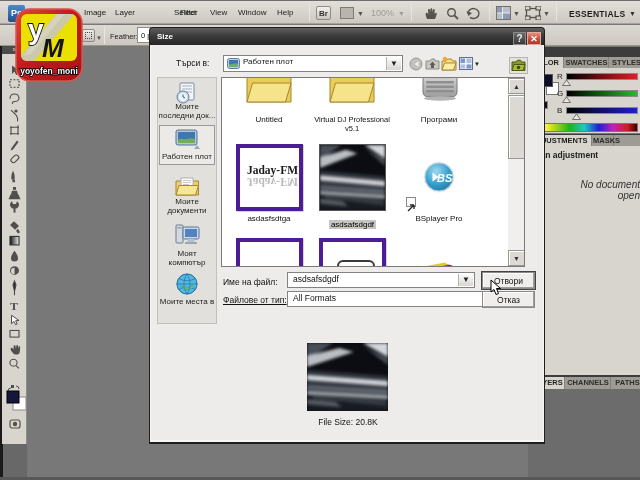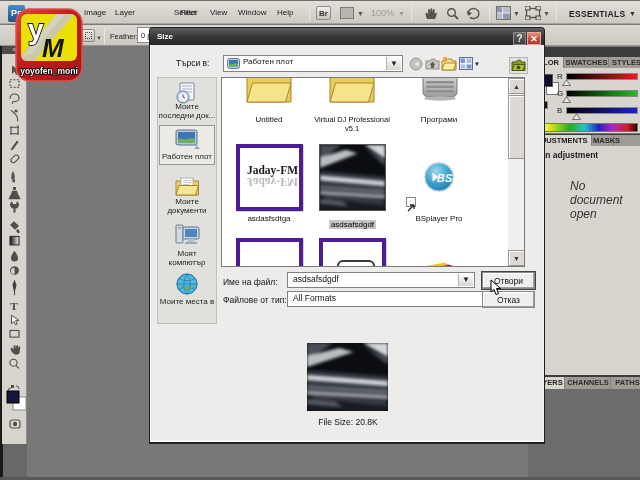--- a/index.html
+++ b/index.html
@@ -196,21 +196,21 @@
         <path d="M4.5 0 L8.5 5.5 L0.5 5.5 Z" fill="#e8e6e2" stroke="#555" stroke-width="0.8"></path>
       </svg>
     <div class="abs" style="left:12px;top:55px;width:98px;height:9px;border:1px solid #777;background:linear-gradient(90deg,#fffbe8 0%,#e8e820 8%,#20b020 30%,#20c8c8 45%,#2020d0 60%,#c020c0 75%,#d02020 90%,#300000 100%);"></div>
   </div>
   <div class="abs tabbar" style="left:0;top:87px;width:112px;height:12px;border-top:1px solid #3c3c3c;">
     <div class="tab tabsel" style="left:0px;width:64px;">ADJUSTMENTS</div>
     <div class="tab" style="left:65px;width:21px;">MASKS</div>
   </div>
   <div class="abs panelbody" style="left:0;top:99px;width:112px;height:229px;">
     <span class="abs" style="left:5px;top:4px;font-size:8.5px;font-weight:bold;color:#222;">d an adjustment</span>
-    <span class="abs" style="left:42px;top:33px;font-size:12px;font-style:italic;color:#333;">No document open</span>
+    <span class="abs" style="left:42px;top:33px;font-size:10px;font-style:italic;color:#333;text-align:right;">No document open</span>
   </div>
   <div class="abs" style="left:0;top:328px;width:112px;height:2px;background:#3c3c3c;"></div>
   <div class="abs tabbar" style="left:0;top:330px;width:112px;height:12px;">
     <div class="tab tabsel" style="left:0px;width:37px;text-align:left;padding-left:5px;box-sizing:border-box;white-space:nowrap;overflow:hidden;">LAYERS</div>
     <div class="tab" style="left:38px;width:45px;">CHANNELS</div>
     <div class="tab" style="left:84px;width:32px;">PATHS</div>
   </div>
   <div class="abs" style="left:0;top:342px;width:112px;height:91px;background:#6c6c6c;"></div>
 </div>
 <div id="bottomstrip" class="abs"></div>
@@ -383,21 +383,21 @@
         <div class="abs" style="left:0;top:172px;width:17px;height:16px;background:#dcd9d4;border:1px solid #9a9792;box-shadow:inset 1px 1px 0 #fff;font-size:7px;text-align:center;line-height:15px;color:#333;">▼</div>
       </div>
     </div>
 
     <span class="abs lbl" style="left:72px;top:232px;">Име на файл:</span>
     <div class="abs field" style="left:136px;top:227px;width:188px;height:16px;">
       <span class="abs" style="left:5px;top:1px;font-size:8.5px;color:#111;">asdsafsdgdf</span>
       <div class="ddbtn"><span style="position:relative;top:1px;">▼</span></div>
     </div>
     <div class="abs btn" style="left:331px;top:227px;width:53px;height:17px;line-height:16px;outline:1px solid #444;text-align:center;">Отвори</div>
-    <span class="abs lbl" style="left:72px;top:250px;">Файлове от тип:</span>
+    <span class="abs lbl" style="left:72px;top:250px;text-decoration:underline;">Файлове от тип:</span>
     <div class="abs field" style="left:136px;top:246px;width:216px;height:16px;">
       <span class="abs" style="left:5px;top:1px;font-size:8.5px;color:#111;">All Formats</span>
       <div class="ddbtn"><span style="position:relative;top:1px;">▼</span></div>
     </div>
     <div class="abs btn" style="left:331px;top:246px;width:53px;height:17px;line-height:16px;">Отказ</div>
 
     <div class="abs" style="left:156px;top:298px;width:81px;height:68px;"><svg width="81" height="68" viewBox="0 0 80 68" preserveAspectRatio="none">
           <use href="#streak"></use>
         </svg></div>
     <div class="abs" style="left:126px;top:372px;width:142px;font-size:8.5px;color:#111;text-align:center;">File Size: 20.8K</div>

